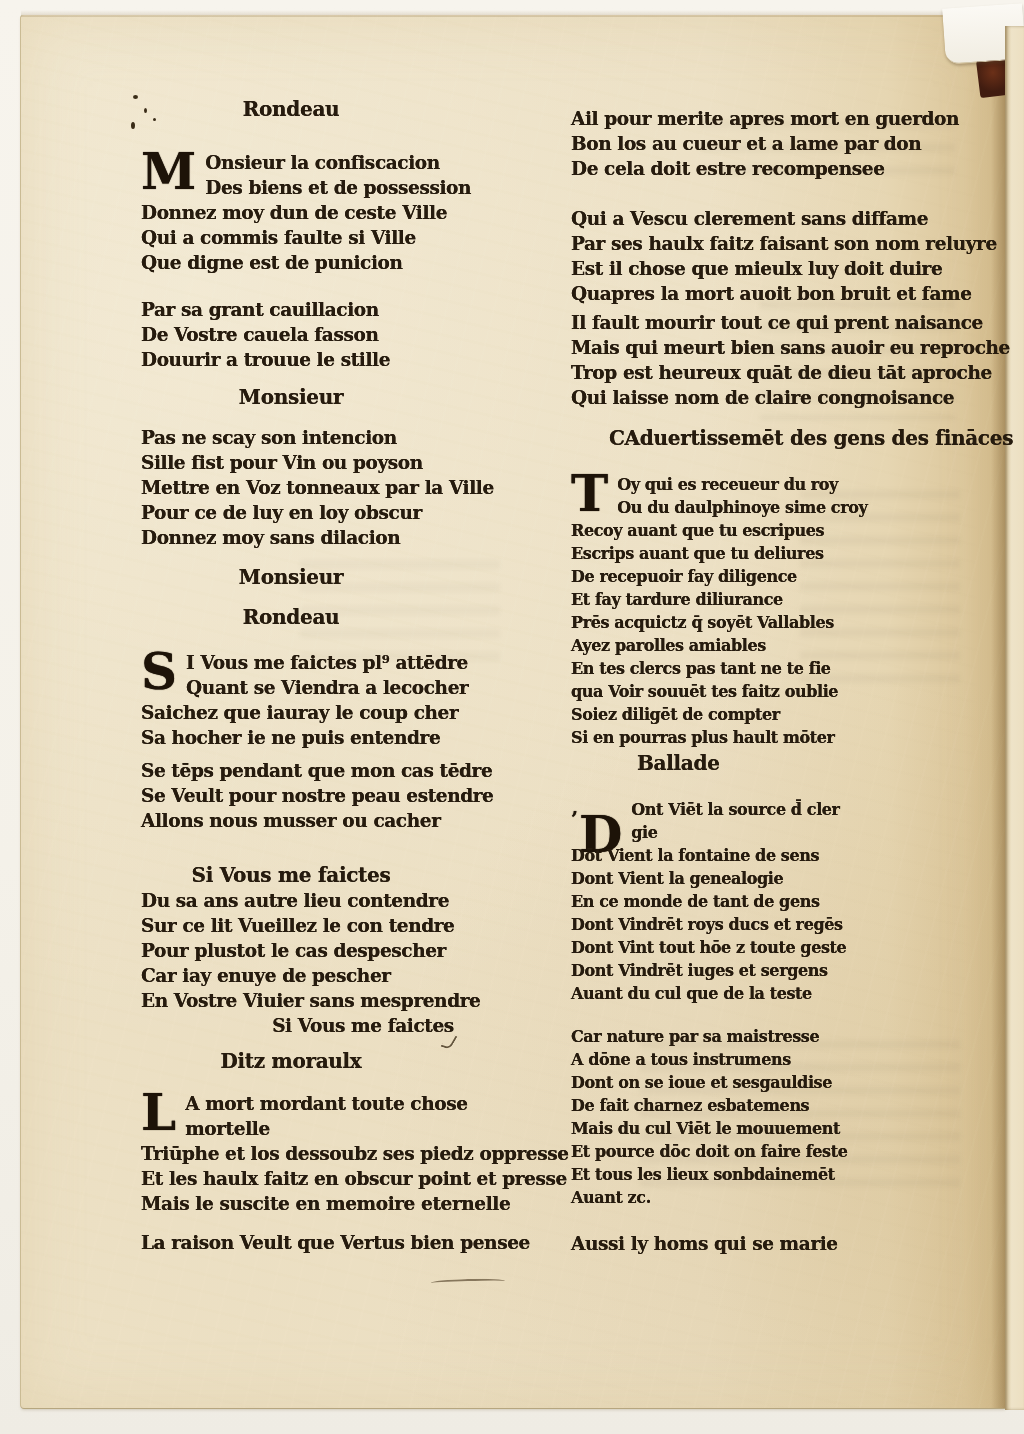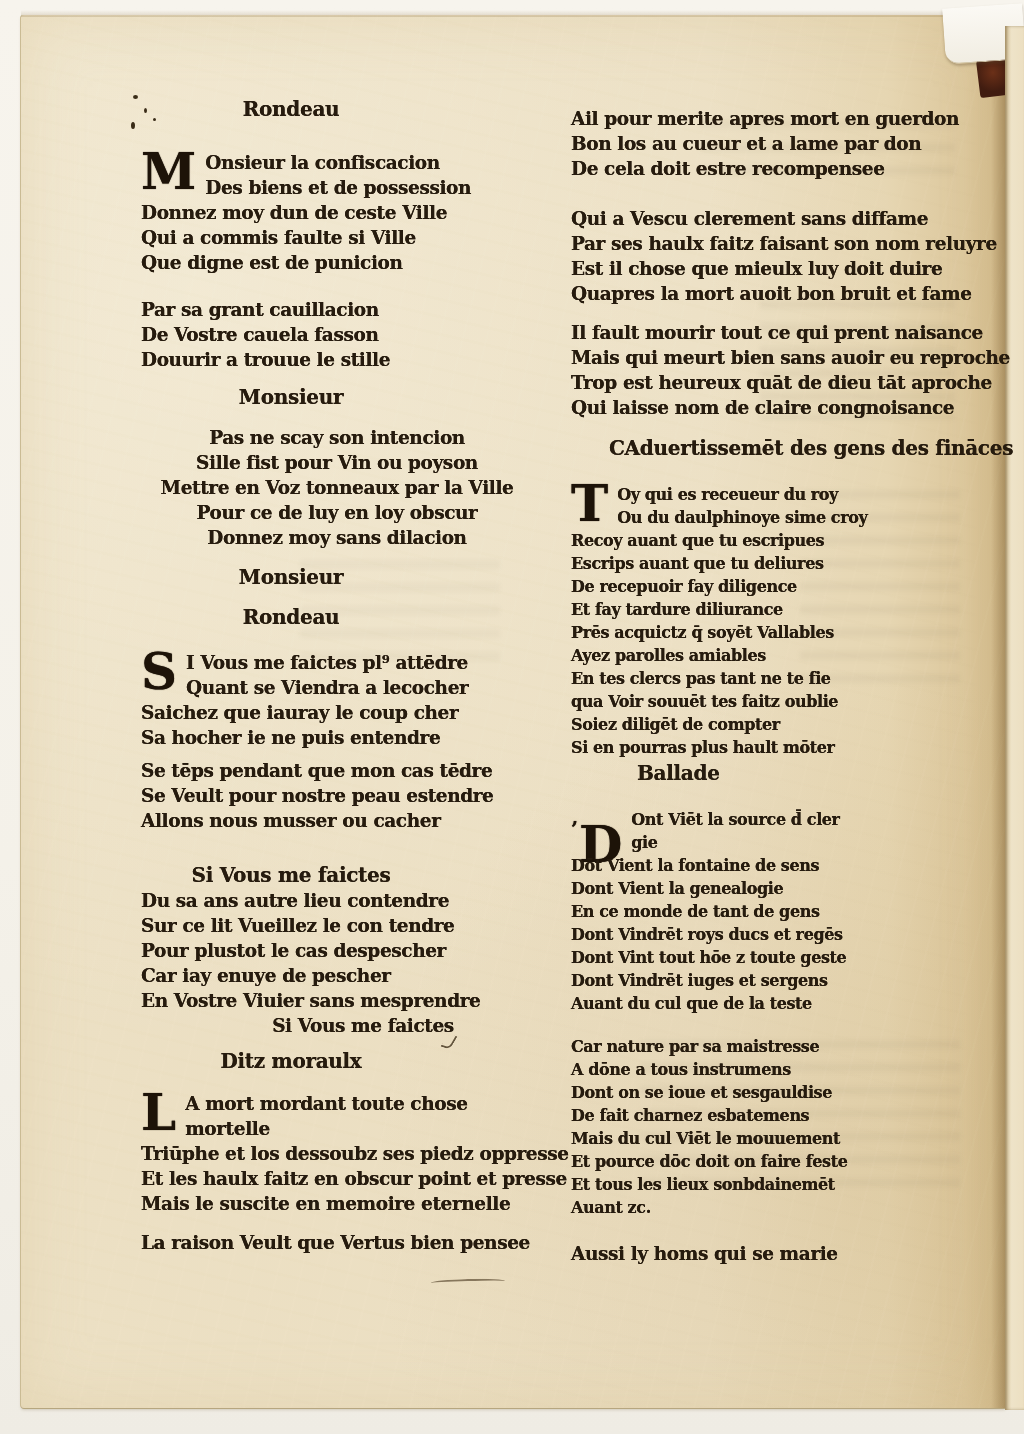--- a/index.html
+++ b/index.html
@@ -102,21 +102,21 @@
       <div class="line">Donnez moy dun de ceste Ville</div>
       <div class="line">Qui a commis faulte si Ville</div>
       <div class="line">Que digne est de punicion</div>
     </div>
     <div class="block stanza" style="margin-top: 22px;">
       <div class="line">Par sa grant cauillacion</div>
       <div class="line">De Vostre cauela fasson</div>
       <div class="line">Douurir a trouue le stille</div>
     </div>
     <div class="block heading hc" style="margin-top: 13px;">Monsieur</div>
-    <div class="block stanza" style="margin-top: 15px; text-align: center;">
+    <div class="block stanza" style="margin-top: 15px;">
       <div class="line">Pas ne scay son intencion</div>
       <div class="line">Sille fist pour Vin ou poyson</div>
       <div class="line">Mettre en Voz tonneaux par la Ville</div>
       <div class="line">Pour ce de luy en loy obscur</div>
       <div class="line">Donnez moy sans dilacion</div>
     </div>
     <div class="block heading hc" style="margin-top: 15px;">Monsieur</div>
     <div class="block heading hc" style="margin-top: 15px;">Rondeau</div>
     <div class="block stanza" style="margin-top: 20px;">
       <span class="dropcap">S</span>
@@ -157,21 +157,21 @@
       <div class="line">Ail pour merite apres mort en guerdon</div>
       <div class="line">Bon los au cueur et a lame par don</div>
       <div class="line">De cela doit estre recompensee</div>
     </div>
     <div class="block stanza" style="margin-top: 25px;">
       <div class="line">Qui a Vescu clerement sans diffame</div>
       <div class="line">Par ses haulx faitz faisant son nom reluyre</div>
       <div class="line">Est il chose que mieulx luy doit duire</div>
       <div class="line">Quapres la mort auoit bon bruit et fame</div>
     </div>
-    <div class="block stanza" style="margin-top: 14px;">
+    <div class="block stanza" style="margin-top: 4px;">
       <div class="line">Il fault mourir tout ce qui prent naisance</div>
       <div class="line">Mais qui meurt bien sans auoir eu reproche</div>
       <div class="line">Trop est heureux quāt de dieu tāt aproche</div>
       <div class="line">Qui laisse nom de claire congnoisance</div>
     </div>
     <div class="block heading ind40" style="margin-top: 16px;">CAduertissemēt des gens des fināces</div>
     <div class="block stanza tight" style="margin-top: 22px;">
       <span class="dropcap">T</span>
       <div class="line">Oy qui es receueur du roy</div>
       <div class="line">Ou du daulphinoye sime croy</div>

